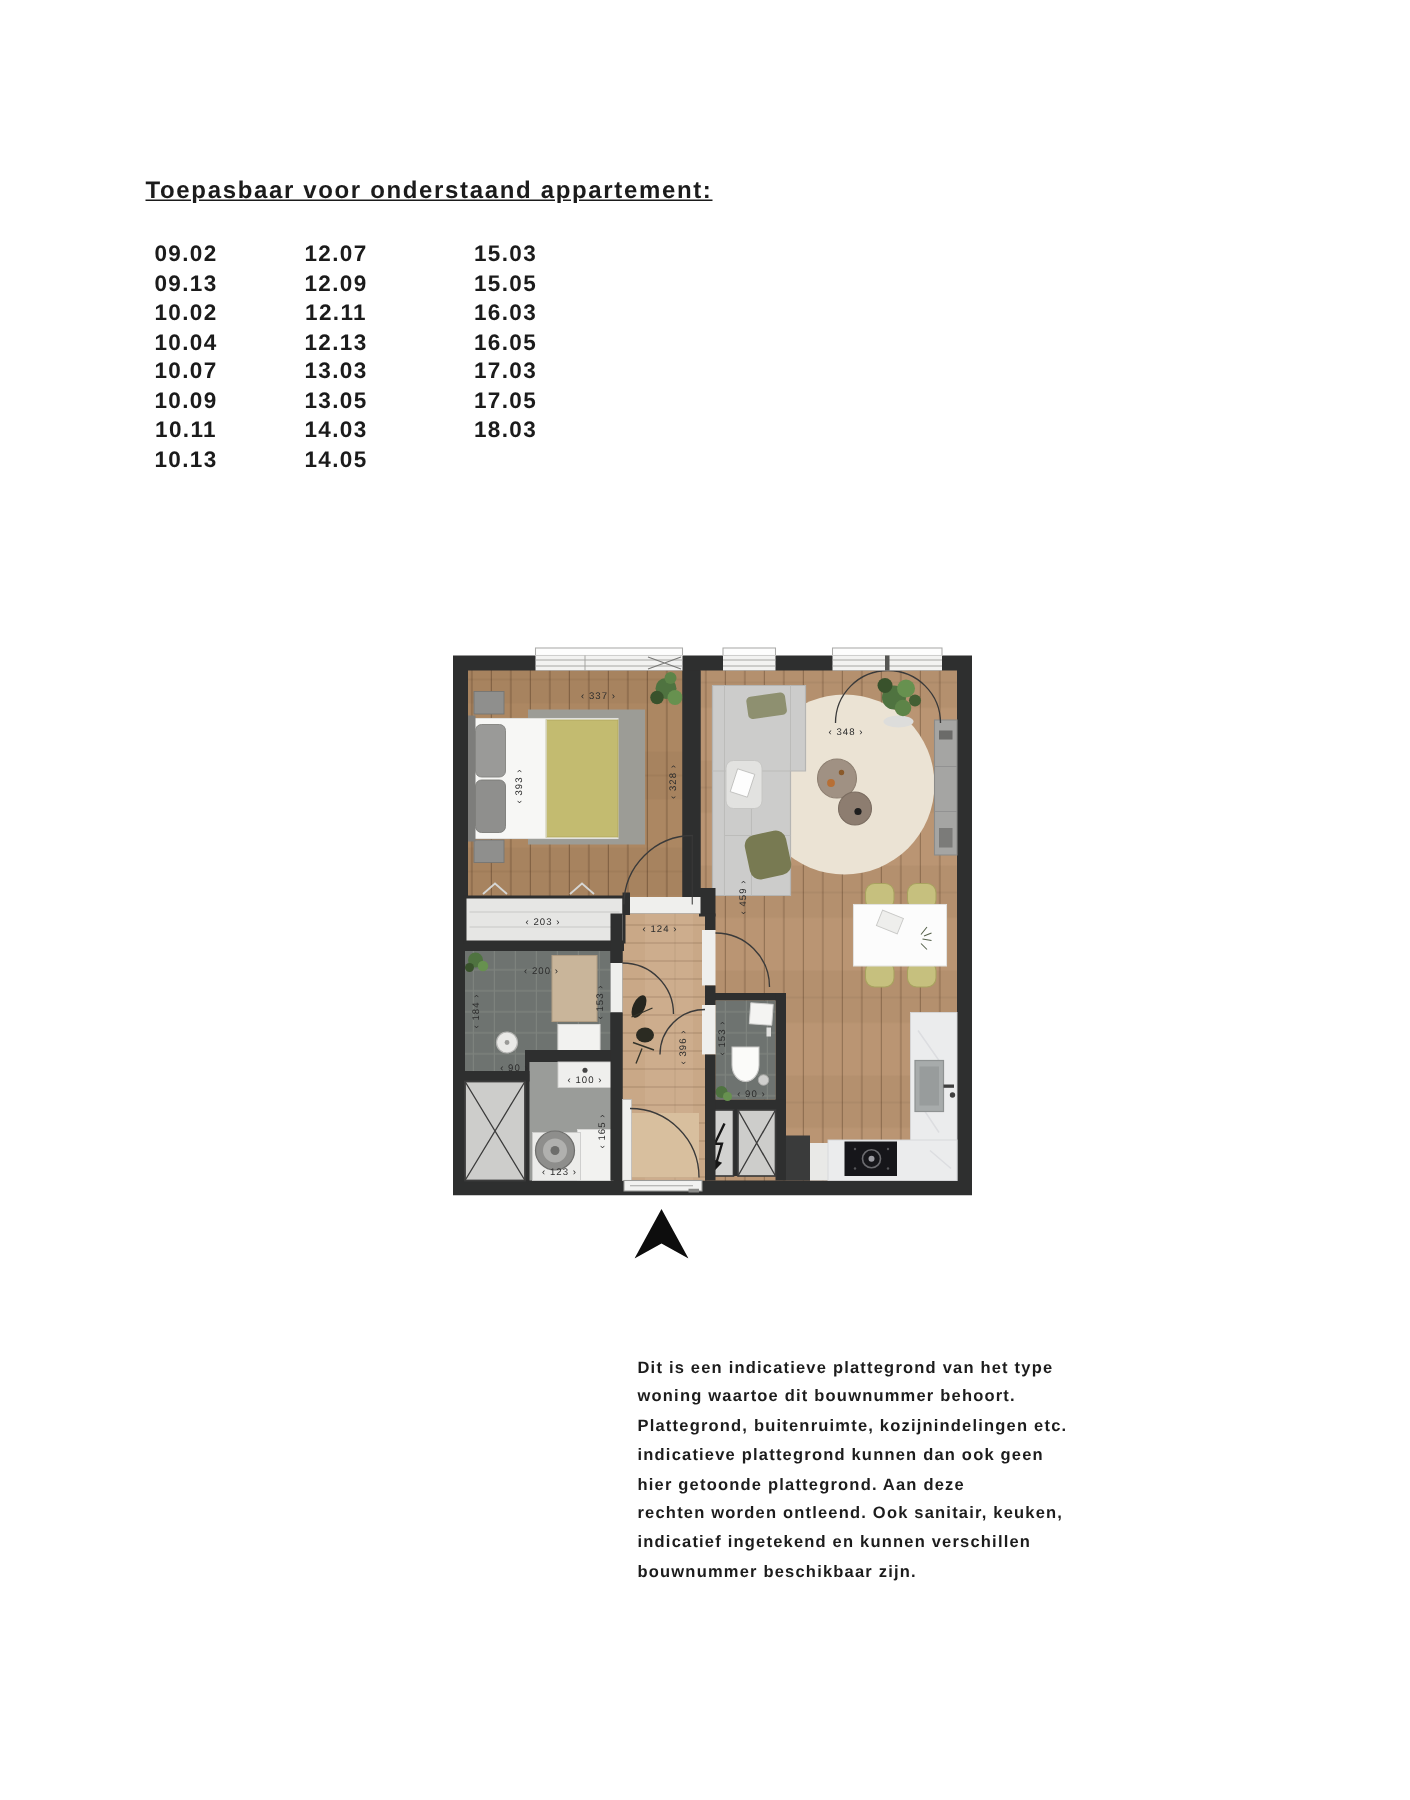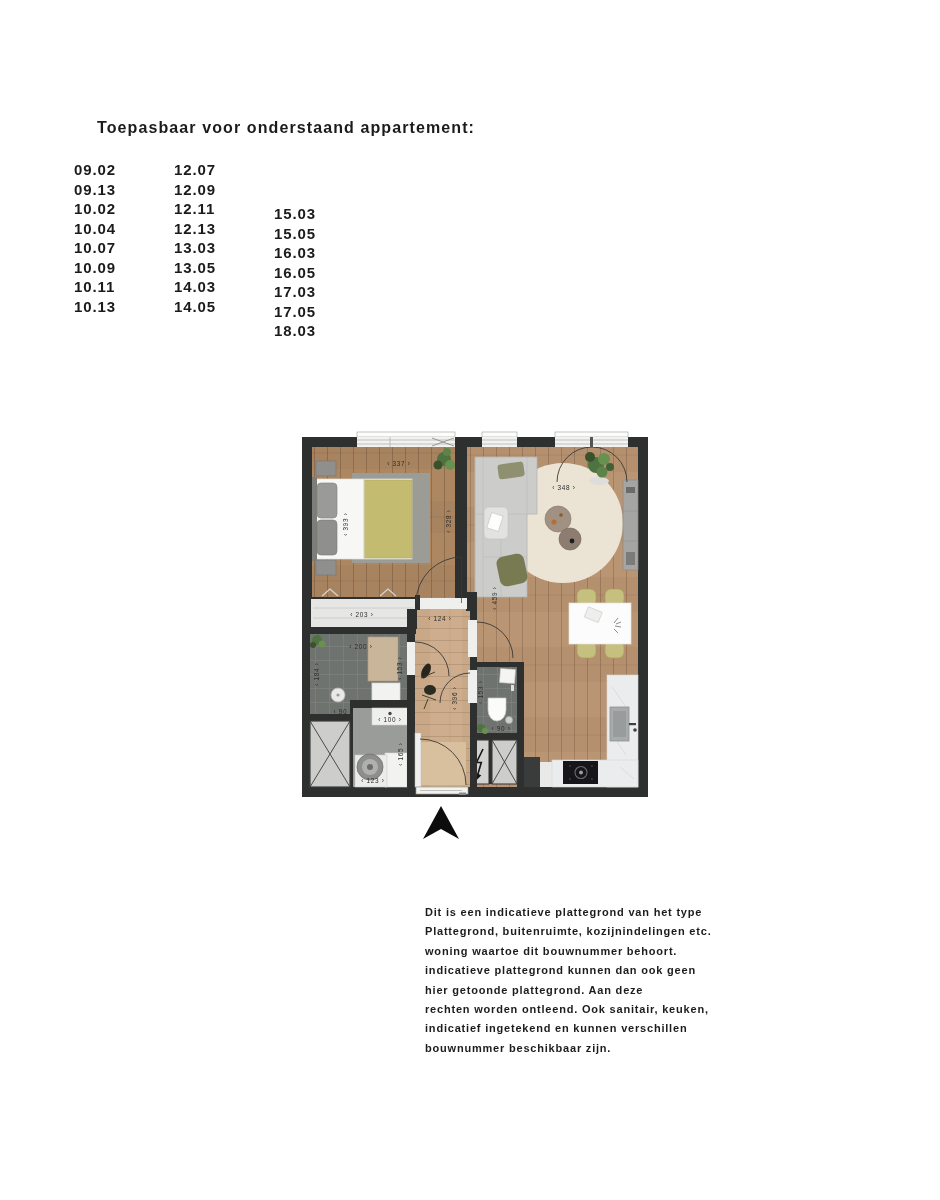--- a/index.html
+++ b/index.html
@@ -3,27 +3,27 @@
 <meta charset="utf-8">
 <style>
   html,body{margin:0;padding:0;}
   body{
     width:940px;height:1200px;position:relative;background:#ffffff;
     font-family:"Liberation Sans","DejaVu Sans",sans-serif;color:#1d1d1d;
     overflow:hidden;
   }
   .title{
     position:absolute;left:97px;top:119px;margin:0;
-    font-size:16px;font-weight:700;letter-spacing:1.1px;color:#1b1b1b;
+    font-size:16px;font-weight:700;letter-spacing:1.1px;color:#1b1b1b;text-decoration:underline;
   }
   .apartments{position:absolute;left:74px;top:160px;display:flex;}
   .apt-col{width:100px;display:flex;flex-direction:column;}
-  .apt-col:last-child{width:126px;margin-top:44px;}
+  .apt-col:last-child{width:126px;}
   .apt-cell{
-    height:19.5px;line-height:19.5px;text-align:left;
+    height:19.5px;line-height:19.5px;text-align:center;
     font-size:15px;font-weight:700;letter-spacing:0.9px;color:#1b1b1b;
   }
   .plan-wrap{position:absolute;left:302px;top:429px;width:346px;height:368px;}
   .north{position:absolute;left:423px;top:806px;width:36px;height:34px;}
   .disclaimer{
     position:absolute;left:425px;top:903px;width:500px;
     font-size:11px;font-weight:700;letter-spacing:0.8px;line-height:19.4px;
     color:#1c1c1c;
   }
   svg text.dim{
@@ -323,20 +323,20 @@
 </div>
 
 <div class="north">
   <svg width="36" height="34" viewBox="0 0 36 34" xmlns="http://www.w3.org/2000/svg">
     <polygon points="18,0 36,33 18,23 0,33" fill="#0d0d0d"></polygon>
   </svg>
 </div>
 
 <div class="disclaimer" id="disclaimer">
     <div>Dit is een indicatieve plattegrond van het type</div>
+    <div>woning waartoe dit bouwnummer behoort.</div>
     <div>Plattegrond, buitenruimte, kozijnindelingen etc.</div>
-    <div>woning waartoe dit bouwnummer behoort.</div>
     <div>indicatieve plattegrond kunnen dan ook geen</div>
     <div>hier getoonde plattegrond. Aan deze</div>
     <div>rechten worden ontleend. Ook sanitair, keuken,</div>
     <div>indicatief ingetekend en kunnen verschillen</div>
     <div>bouwnummer beschikbaar zijn.</div>
   </div>
 
 </body></html>

